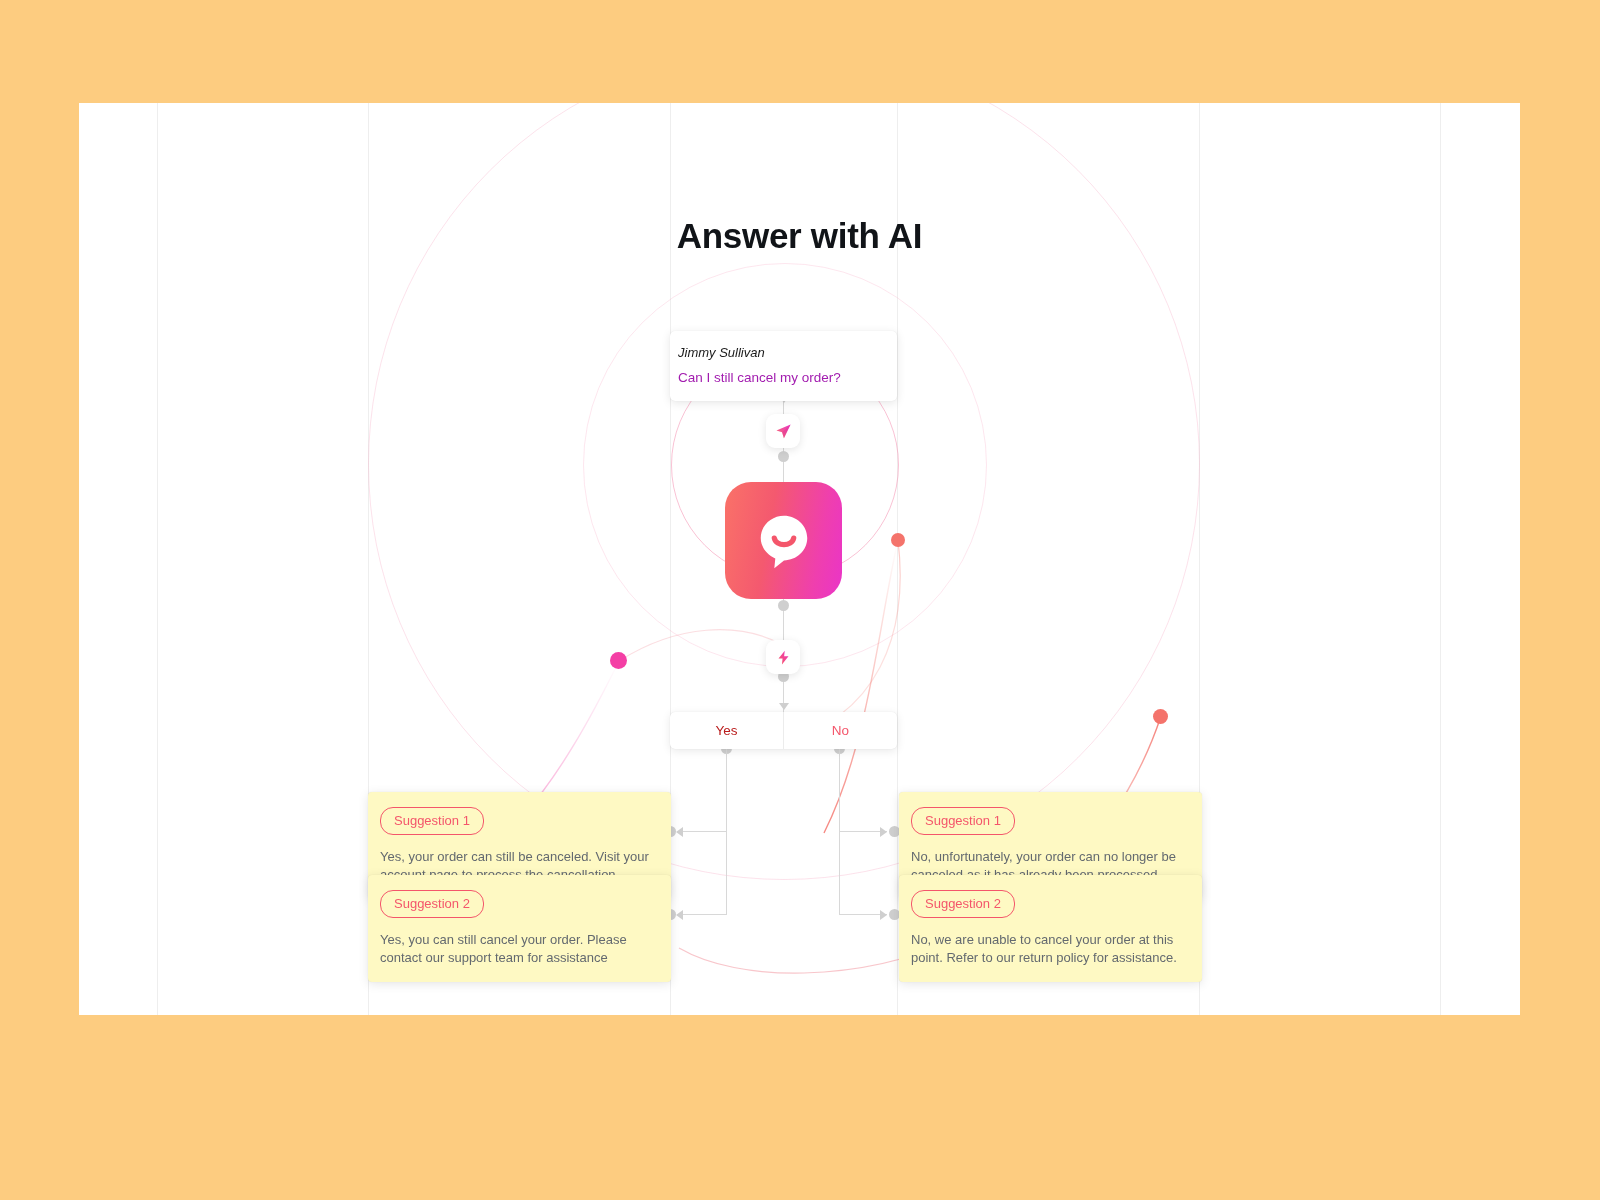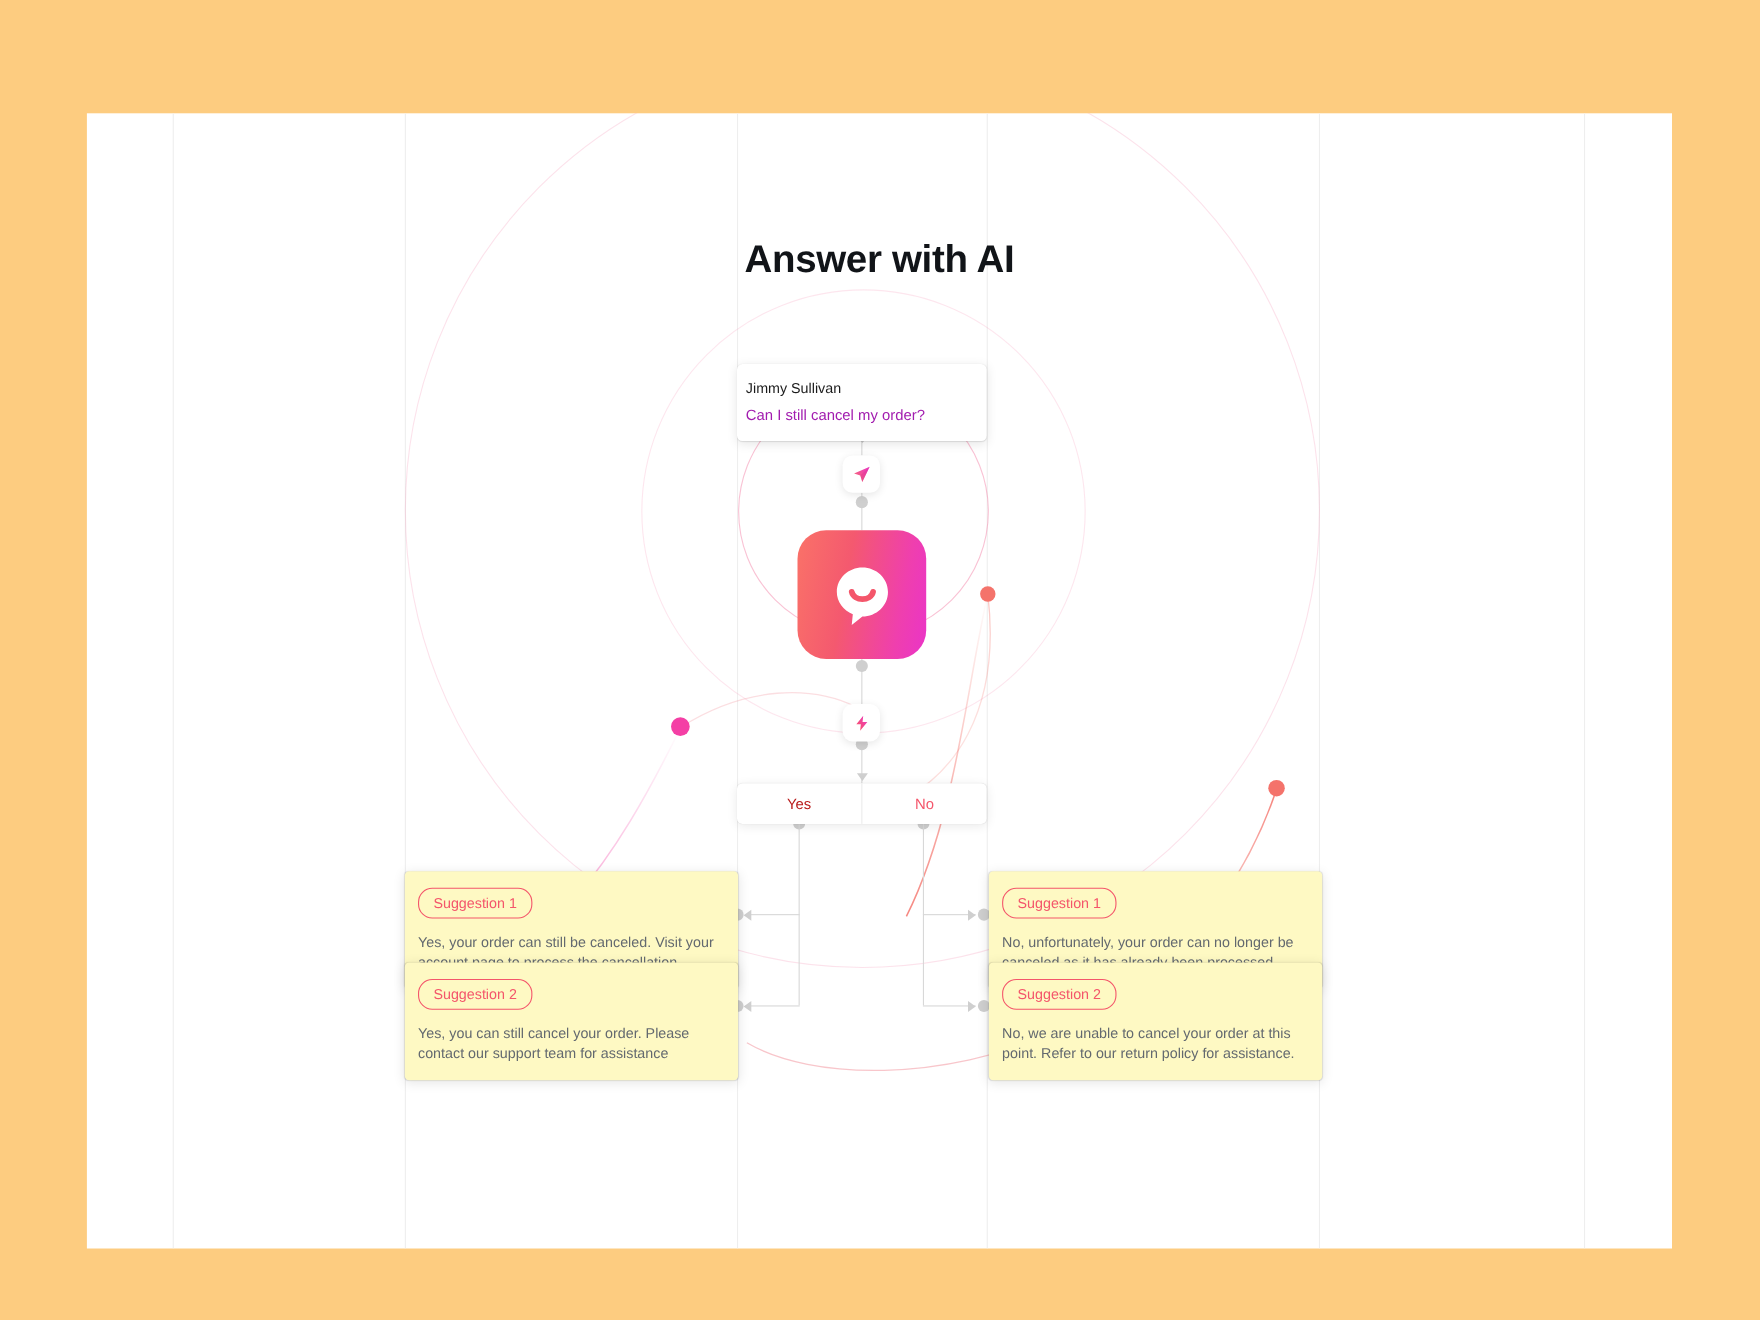--- a/index.html
+++ b/index.html
@@ -15,21 +15,21 @@
     font-family: "Liberation Sans", sans-serif;
     position: relative;
   }
 
   
   #canvas {
     position: absolute;
     left: 79px;
     top: 103px;
     width: 1441px;
-    height: 1032px;
+    height: 912px;
     background: #ffffff;
     overflow: hidden;
   }
 
   
   .guide {
     position: absolute;
     top: 0;
     bottom: 0;
     width: 1px;
@@ -138,20 +138,21 @@
     width: 227px;
     padding: 14px 8px 16px 8px;
     background: #ffffff;
     border-radius: 5px;
     box-shadow: 0 2px 10px rgba(0,0,0,0.10), 0 0 1px rgba(0,0,0,0.10);
   }
   #message-card .sender {
     font-size: 13px;
     color: #1b1b1b;
     margin-bottom: 10px;
+    font-style: italic;
   }
   #message-card .body {
     font-size: 13.5px;
     color: #a21caf;
   }
 
   
   .icon-chip {
     position: absolute;
     width: 34px;

